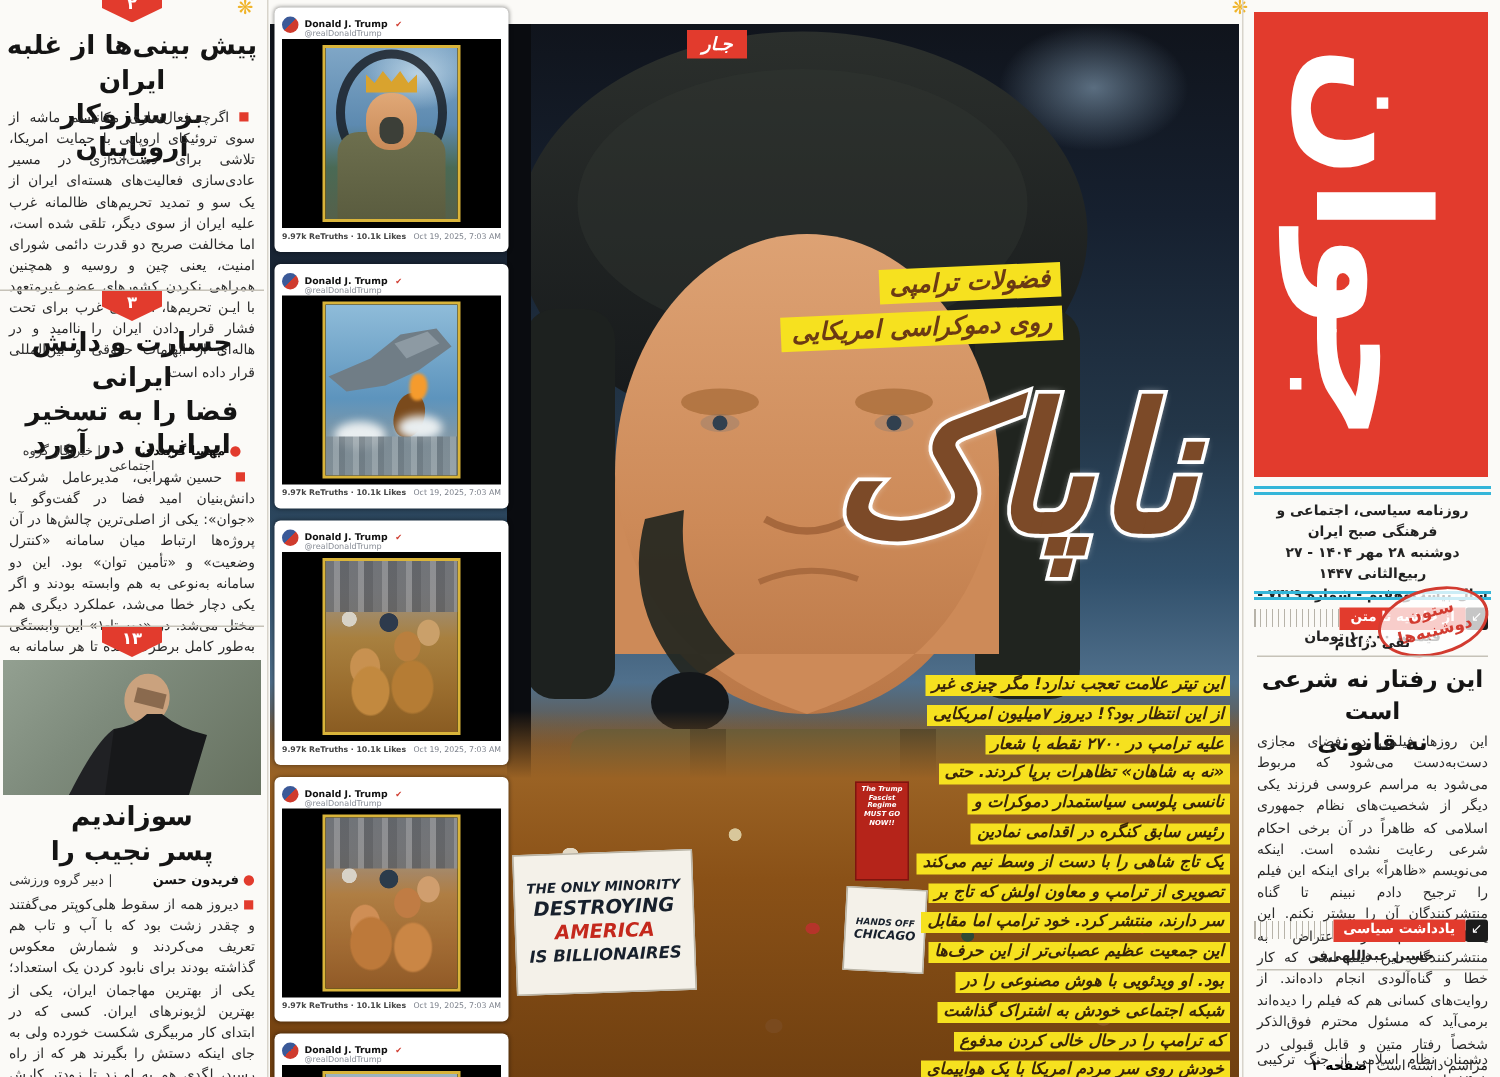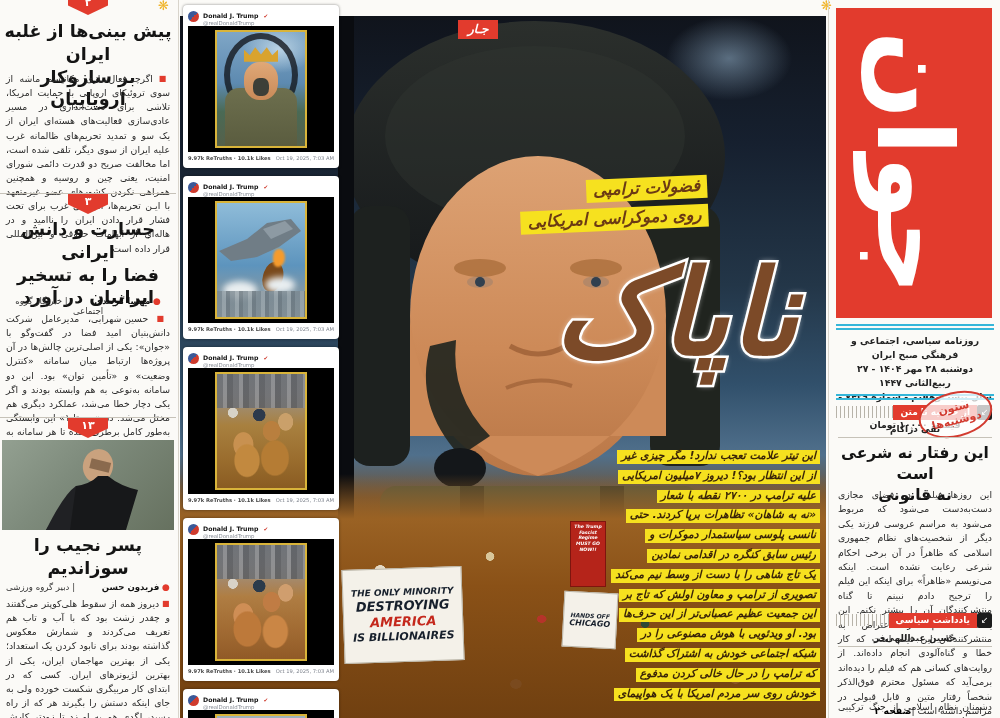--- a/index.html
+++ b/index.html
@@ -217,20 +217,21 @@
 
     <div class="ylines" style="right:6px; top:430px; width:252px;">
       <div class="line"><span class="hl">این تیتر علامت تعجب ندارد! مگر چیزی غیر</span></div>
       <div class="line"><span class="hl">از این انتظار بود؟! دیروز ۷میلیون امریکایی</span></div>
       <div class="line"><span class="hl">علیه ترامپ در ۲۷۰۰ نقطه با شعار</span></div>
       <div class="line"><span class="hl">«نه به شاهان» تظاهرات برپا کردند. حتی</span></div>
       <div class="line"><span class="hl">نانسی پلوسی سیاستمدار دموکرات و</span></div>
       <div class="line"><span class="hl">رئیس سابق کنگره در اقدامی نمادین</span></div>
       <div class="line"><span class="hl">یک تاج شاهی را با دست از وسط نیم می‌کند</span></div>
       <div class="line"><span class="hl">تصویری از ترامپ و معاون اولش که تاج بر</span></div>
+      <div class="line"><span class="hl">سر دارند، منتشر کرد. خود ترامپ اما مقابل</span></div>
       <div class="line"><span class="hl">این جمعیت عظیم عصبانی‌تر از این حرف‌ها</span></div>
       <div class="line"><span class="hl">بود. او ویدئویی با هوش مصنوعی را در</span></div>
       <div class="line"><span class="hl">شبکه اجتماعی خودش به اشتراک گذاشت</span></div>
       <div class="line"><span class="hl">که ترامپ را در حال خالی کردن مدفوع</span></div>
       <div class="line"><span class="hl">خودش روی سر مردم امریکا با یک هواپیمای</span></div>
 
     </div>
   </div>
 
   <div class="tweets">
@@ -398,22 +399,22 @@
       <svg width="172" height="90" viewBox="0 0 172 90">
         <ellipse cx="96" cy="26" rx="15" ry="17" fill="#caa27e" transform="rotate(14 96 26)"></ellipse>
         <path d="M96 36 q-8 8 -22 10 l-30 44 80 0 12 -40 q-18 -4 -30 -14 z" fill="#17181a"></path>
         <path d="M44 90 q18 -36 30 -44 l-6 44 z" fill="#202124"></path>
         <rect x="88" y="20" width="20" height="10" fill="#8a6a4e" transform="rotate(14 96 26)"></rect>
       </svg>
     </div>
 
     <div class="abs" style="top:534px; left:2px; right:2px;">
       <div class="lhead">
+        <div>سوزاندیم</div>
         <div>پسر نجیب را</div>
-        <div>سوزاندیم</div>
       </div>
     </div>
     <div class="byline abs" style="top:582px; left:2px; right:2px;">
       <span class="reddot">●</span>
       <b>فریدون حسن</b> | <span>دبیر گروه ورزشی</span>
     </div>
     <div class="lbody abs" style="top:597px; left:2px; right:2px;">
       <span class="redsq">■ </span><span>دیروز همه از سقوط هلی‌کوپتر می‌گفتند و چقدر زشت بود که با آب و تاب هم تعریف می‌کردند و شمارش معکوس گذاشته بودند برای نابود کردن یک استعداد؛ یکی از بهترین مهاجمان ایران، یکی از بهترین لژیونرهای ایران. کسی که در ابتدای کار مربیگری شکست خورده ولی به جای اینکه دستش را بگیرند هر که از راه رسید، لگدی هم به او زد تا زودتر کارش تمام شود</span>
     </div>
   </div>

